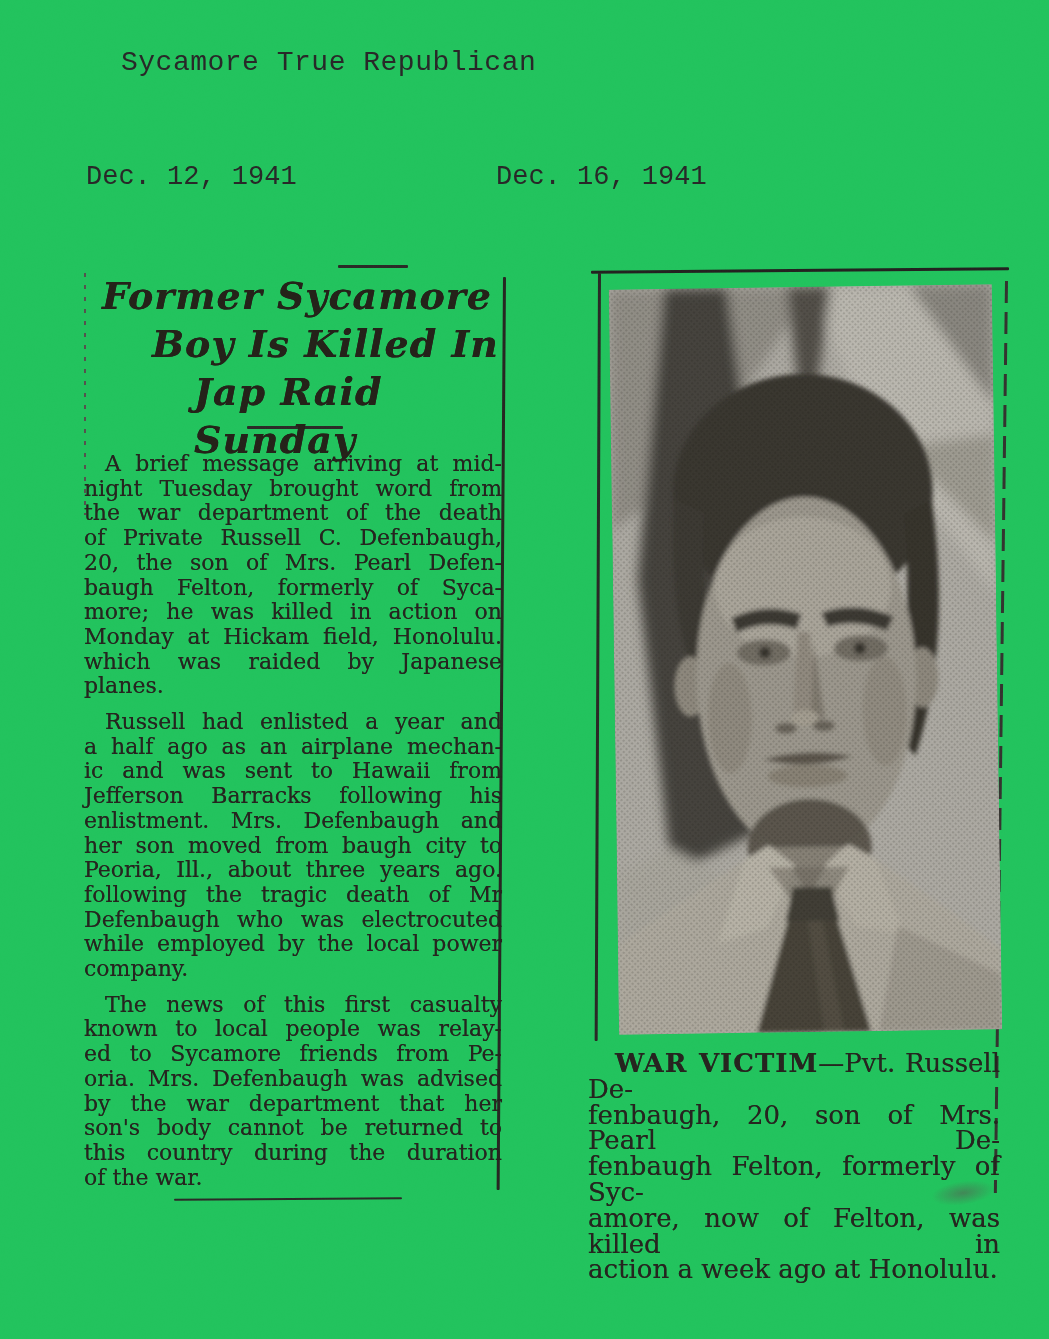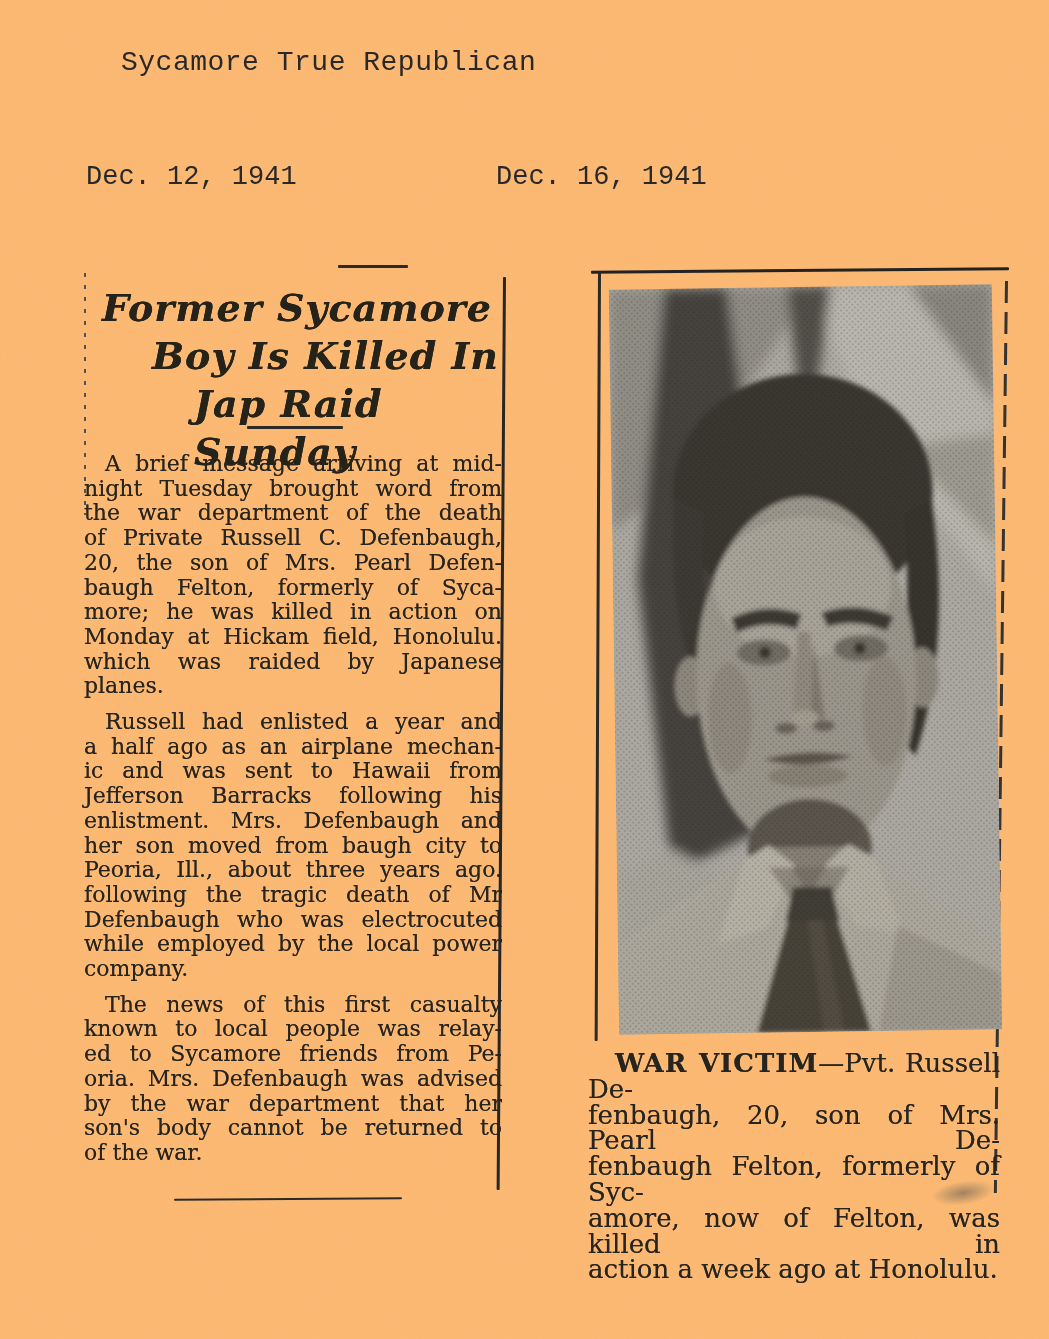--- a/index.html
+++ b/index.html
@@ -1,29 +1,29 @@
 <!DOCTYPE html>
 <html><head>
 <meta charset="utf-8">
 <style>
   html,body { margin:0; padding:0; background:#e9e9e7; }
   #page {
     position:relative; width:1049px; height:1339px; margin:0 auto;
-    background:#fdba74; overflow:hidden;
+    background:#22c55e; overflow:hidden;
     font-family:"DejaVu Serif","Liberation Serif",serif;
     color:#26241f;
   }
   .mono { font-family:"Liberation Mono","DejaVu Sans Mono",monospace; color:#282828; }
   #masthead { position:absolute; left:121px; top:47px; font-size:28px; letter-spacing:0.5px; }
   .datestamp { position:absolute; top:162px; font-size:27px;margin-left:32px; }
   #date-left { left:54px; }
   #date-right { left:464px; }
 
   
-  #headline { position:absolute; left:82px; top:284px; width:421px;
+  #headline { position:absolute; left:82px; top:272px; width:421px;
     font-weight:700; font-style:italic; font-size:38px; line-height:48px;
     letter-spacing:1px; color:#242219; text-shadow:0 0 0.6px #242219; }
   .hl1 { padding-left:20px; }
   .hl2 { padding-left:70px; }
   .hl3 { padding-left:112px; }
 
   #body { position:absolute; left:84px; top:452px; width:418px;
     font-size:22px; line-height:24.7px; text-shadow:0 0 0.4px rgba(30,28,24,.65); }
   .para + .para { margin-top:11px; }
   .tline { text-align:justify; text-align-last:justify; }
@@ -109,20 +109,21 @@
         <div class="tline">while employed by the local power</div>
         <div class="tline tlast">company.</div>
       </div>
     <div class="para">
         <div class="tline tfirst">The news of this first casualty</div>
         <div class="tline">known to local people was relay-</div>
         <div class="tline">ed to Sycamore friends from Pe-</div>
         <div class="tline">oria. Mrs. Defenbaugh was advised</div>
         <div class="tline">by the war department that her</div>
         <div class="tline">son's body cannot be returned to</div>
+        <div class="tline">this country during the duration</div>
         <div class="tline tlast">of the war.</div>
       </div>
   </div>
 
   <div id="photo-top-rule"></div>
   <div id="photo-left-rule"></div>
   <div id="clip-right-rule"></div>
 
   <svg id="portrait" viewBox="0 0 383 745" preserveAspectRatio="none" xmlns="http://www.w3.org/2000/svg">
     <defs>

